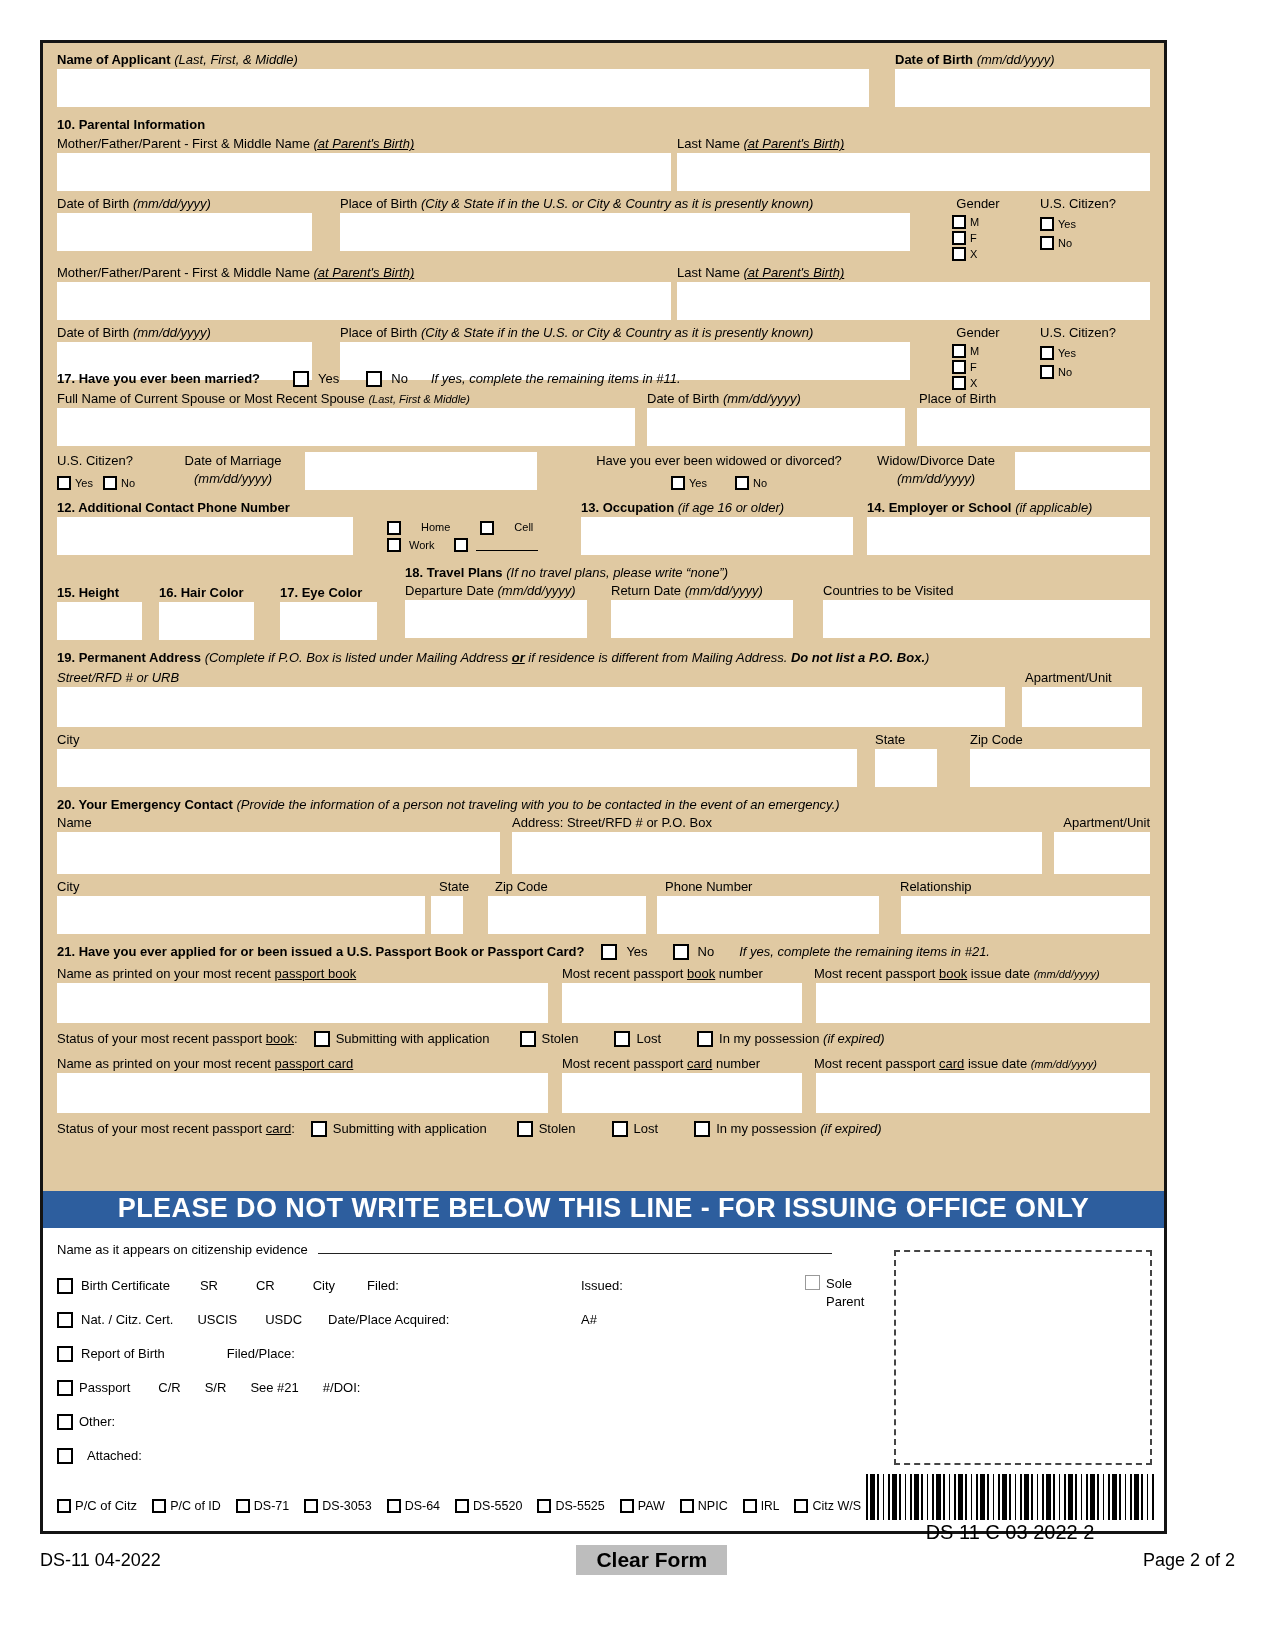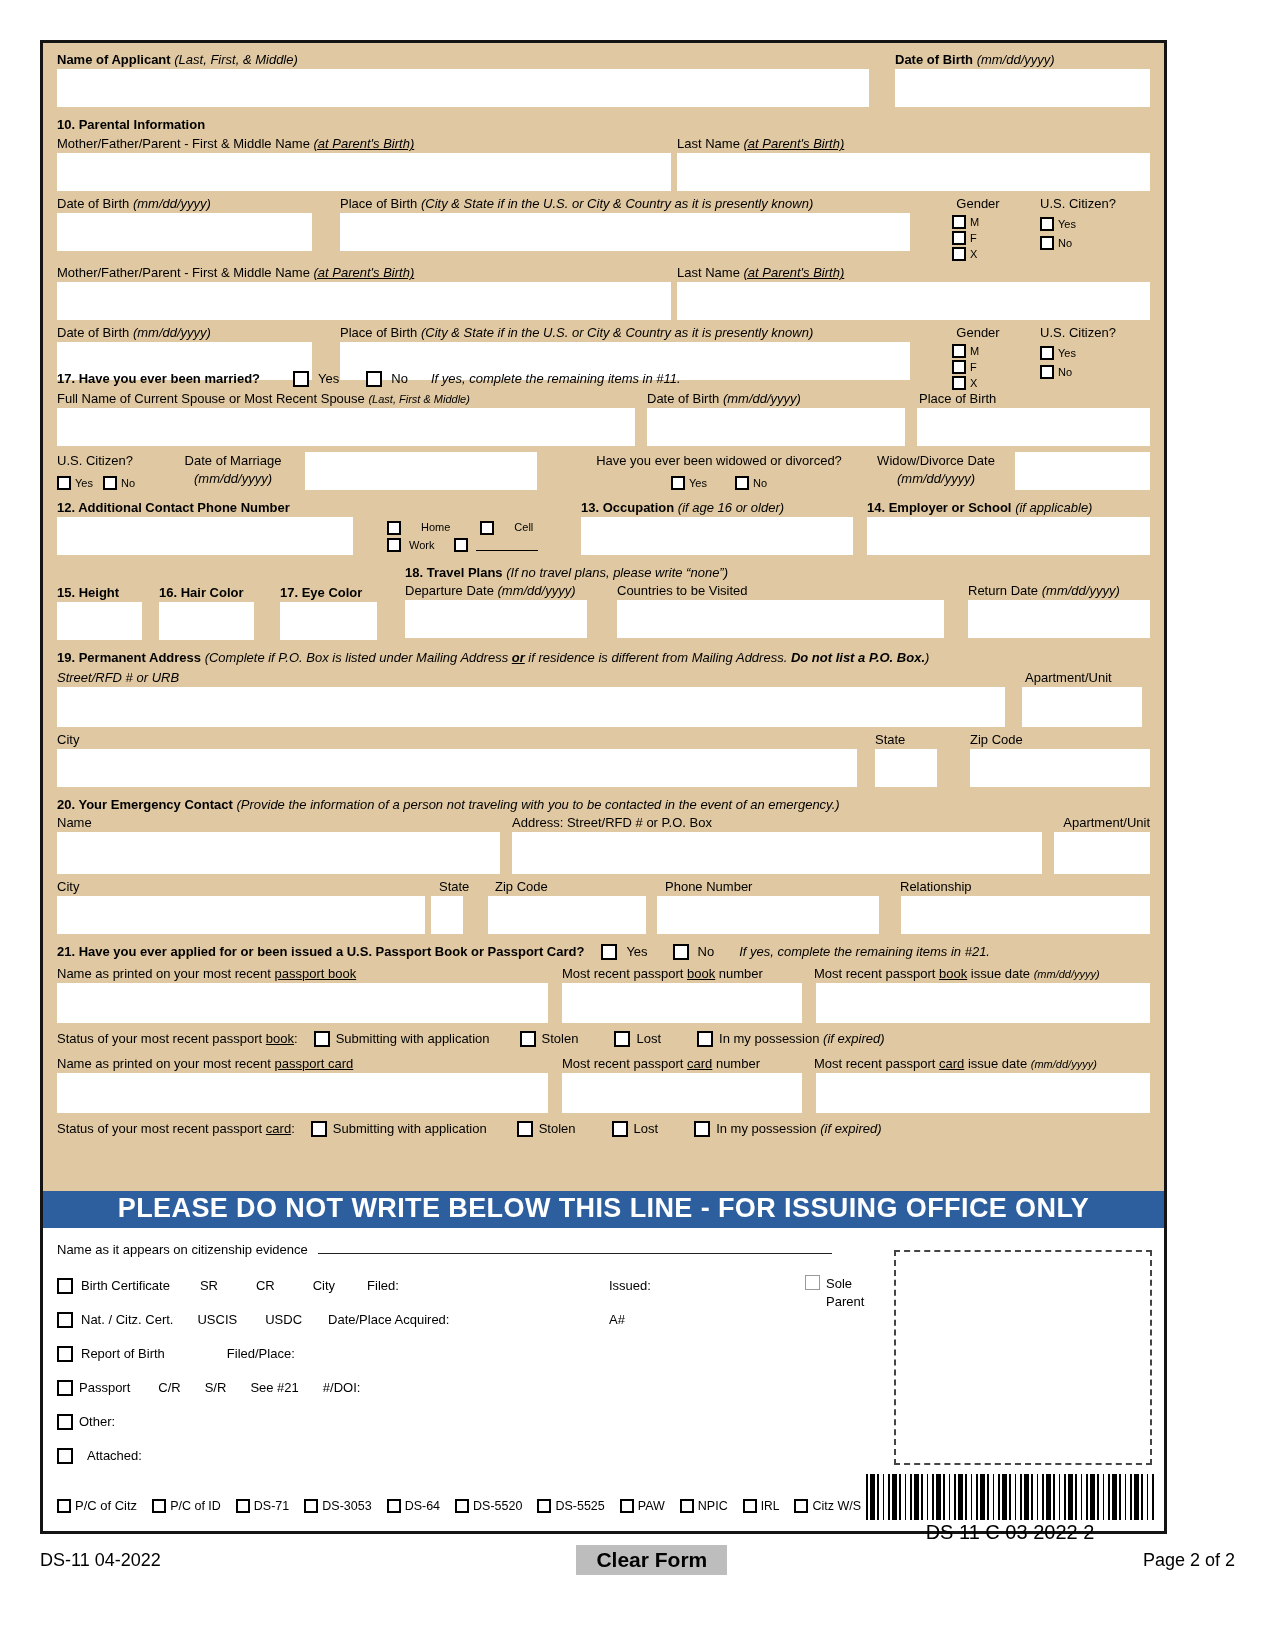--- a/index.html
+++ b/index.html
@@ -17,21 +17,21 @@
   .cbs{width:14px;height:14px;border:2px solid #000;background:#fff;display:inline-block;flex:0 0 auto}
   .cbg{width:15px;height:15px;border:1px solid #999;background:#fff;display:inline-block;flex:0 0 auto}
   .opt{display:flex;align-items:center;gap:4px}
   .mb4{margin-bottom:4px}.mb6{margin-bottom:6px}
   .gcol{display:flex;flex-direction:column;align-items:flex-start}
   .gcol .opt{margin-top:2px}
   .band{margin-bottom:9px}
   .titlebar{display:flex;align-items:center;gap:9px}
   .uline{border-bottom:1.5px solid #222;height:14px;flex:1}
   .orow{position:relative;display:flex;align-items:center;height:22px;margin-bottom:12px}
-  .orow .abs{position:absolute;left:552px}
+  .orow .abs{position:absolute;left:524px}
   .footer{position:absolute;left:0;top:1545px;width:1275px;padding:0 40px;display:flex;align-items:center;font-size:18px}
   .clearbtn{margin:0 auto;background:#bdbdbd;border:none;font-family:"Liberation Sans",sans-serif;font-weight:bold;font-size:21px;padding:3px 20px;color:#000}
   .barcode{background:repeating-linear-gradient(90deg,#000 0 2px,#fff 2px 4px,#000 4px 9px,#fff 9px 11px,#000 11px 13px,#fff 13px 17px,#000 17px 18px,#fff 18px 22px)}
 </style>
 </head>
 <body>
 
 <div>
 <div class="frame">
 <div class="tan">
@@ -244,26 +244,26 @@
       <div class="lbl b">17. Eye Color</div>
       <div class="inp"></div>
     </div>
     <div style="flex:1;margin-left:28px">
       <div class="lbl"><span class="b">18. Travel Plans</span> <span class="i">(If no travel plans, please write “none”)</span></div>
       <div class="r">
         <div style="width:182px">
           <div class="lbl"><span>Departure Date</span> <span class="i">(mm/dd/yyyy)</span></div>
           <div class="inp"></div>
         </div>
+        <div style="width:182px;margin-left:24px">
+          <div class="lbl"><span>Return Date</span> <span class="i">(mm/dd/yyyy)</span></div>
+          <div class="inp"></div>
+        </div>
         <div style="flex:1;margin-left:30px">
           <div class="lbl">Countries to be Visited</div>
-          <div class="inp"></div>
-        </div>
-        <div style="width:182px;margin-left:24px">
-          <div class="lbl"><span>Return Date</span> <span class="i">(mm/dd/yyyy)</span></div>
           <div class="inp"></div>
         </div>
       </div>
     </div>
   </div>
 
   <div class="band">
     <div class="lbl"><span class="b">19. Permanent Address</span> <span class="i">(Complete if P.O. Box is listed under Mailing Address </span><span class="i b u">or</span><span class="i"> if residence is different from Mailing Address. </span><span class="i b">Do not list a P.O. Box.</span><span class="i">)</span></div>
     <div class="r" style="margin-top:2px">
       <div class="lbl i" style="flex:1">Street/RFD # or URB</div>

